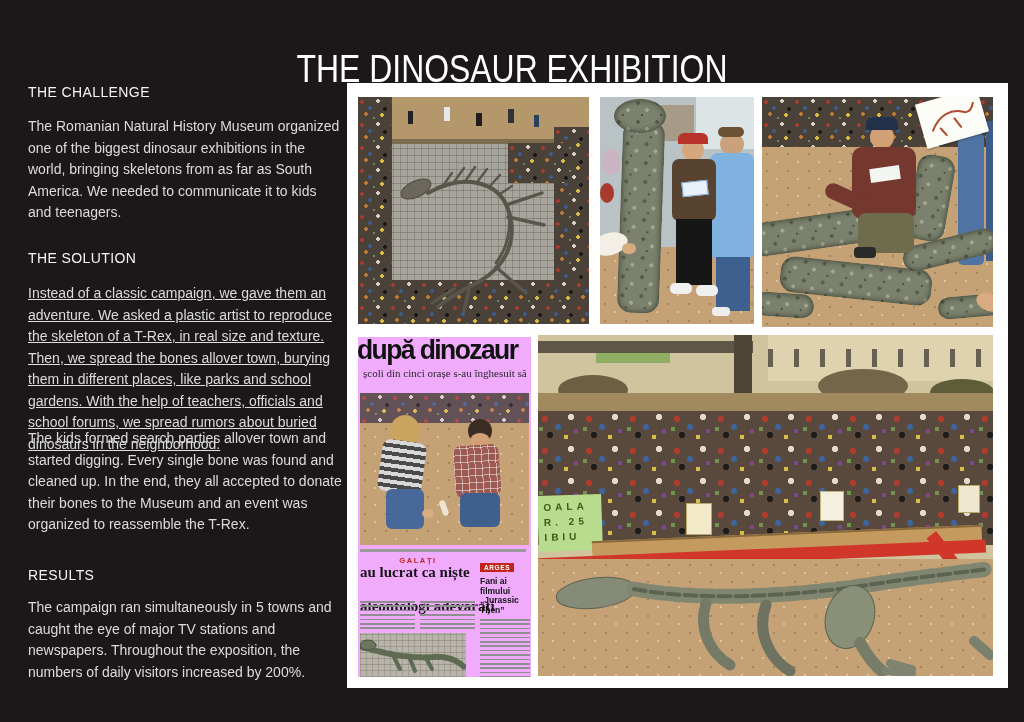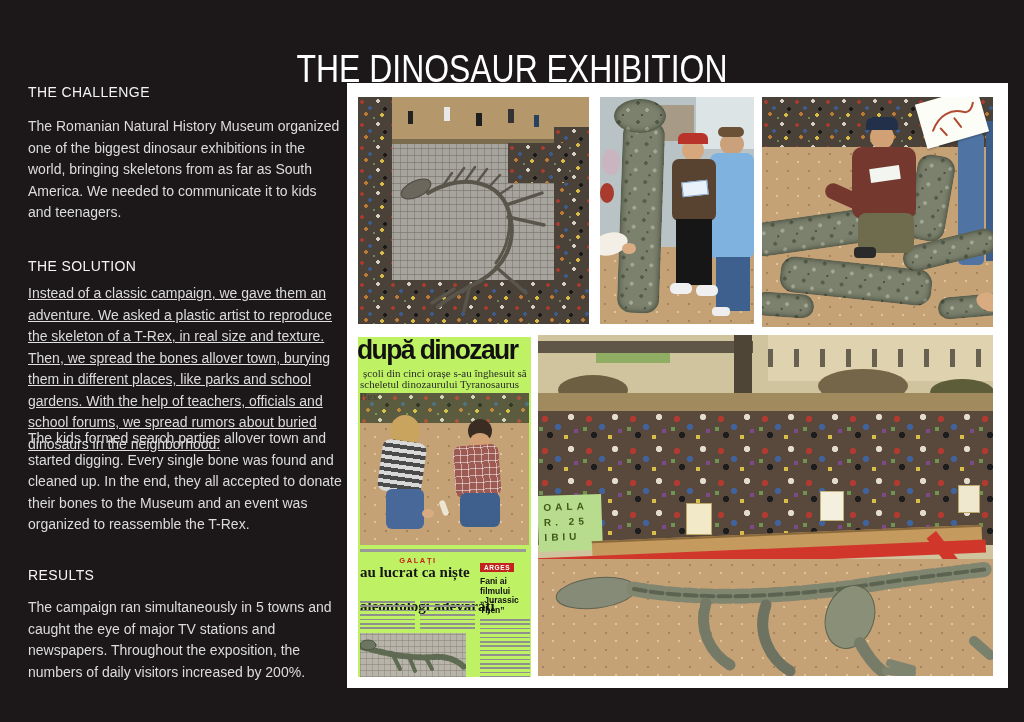--- a/index.html
+++ b/index.html
@@ -58,21 +58,21 @@
   .bone{background-color:#7b816d;border-radius:14px;
     background-image:
       radial-gradient(circle 3px at 5px 4px, #565c4a 60%,transparent 62%),
       radial-gradient(circle 3px at 14px 11px,#a3a894 60%,transparent 62%),
       radial-gradient(circle 2px at 9px 16px,#4c523e 60%,transparent 62%);
     background-size:19px 19px;
     box-shadow:inset 0 0 6px rgba(30,34,22,.8);}
   .blob{border-radius:50%;}
 
   
-  #newspaper{background:#bef264;color:#111;}
+  #newspaper{background:#f0abfc;color:#111;}
   .np-headline{font-weight:bold;font-size:27px;letter-spacing:-1.6px;line-height:27px;
     transform:scaleX(.98);transform-origin:left;white-space:nowrap;}
   .np-subhead{font-family:"Liberation Serif",serif;font-size:11px;line-height:11.5px;color:#2a2a2a;}
   .np-section{color:#c2241c;font-size:7.5px;font-weight:bold;letter-spacing:1.6px;text-align:center;}
   .np-art-head{font-family:"Liberation Serif",serif;font-weight:bold;font-size:15px;line-height:15.5px;color:#151515;}
   .sim-lines{background-image:repeating-linear-gradient(180deg,#8f8f8f 0,#8f8f8f 1.6px,transparent 1.6px,transparent 4.4px);}
   .np-tag{background:#c2241c;color:#fff;font-size:6.5px;font-weight:bold;letter-spacing:.6px;
     display:inline-block;padding:1px 4px;}
   .np-side-title{font-size:8.5px;font-weight:bold;line-height:9.5px;color:#111;}
   .caption-strip{background:#9a9a9a;height:3px;}
@@ -86,21 +86,21 @@
 
 <h1 id="poster-title">THE DINOSAUR EXHIBITION</h1>
 
 <section class="copy" style="top:84px;">
   <h2>THE CHALLENGE</h2>
 </section>
 <section class="copy" style="top:116px;">
   <p>The Romanian Natural History Museum organized one of the biggest dinosaur exhibitions in the world, bringing skeletons from as far as South America. We needed to communicate it to kids and teenagers.</p>
 </section>
 
-<section class="copy" style="top:250px;margin-top:8px;">
+<section class="copy" style="top:250px;">
   <h2>THE SOLUTION</h2>
 </section>
 <section class="copy" style="top:283px;text-decoration:underline;">
   <p>Instead of a classic campaign, we gave them an adventure. We asked a plastic artist to reproduce the skeleton of a T-Rex, in real size and texture. Then, we spread the bones allover town, burying them in different places, like parks and school gardens. With the help of teachers, officials and school forums, we spread rumors about buried dinosaurs in the neighborhood.</p>
 </section>
 <section class="copy" style="top:428px;">
   <p>The kids formed search parties allover town and started digging. Every single bone was found and cleaned up. In the end, they all accepted to donate their bones to the Museum and an event was organized to reassemble the T-Rex.</p>
 </section>
 
 <section class="copy" style="top:567px;">
@@ -191,21 +191,20 @@
     <div class="abs" style="left:62px;top:92px;width:44px;height:16px;background:#74382f;border-radius:8px;transform:rotate(24deg);"></div>
     <div class="abs" style="left:96px;top:116px;width:56px;height:40px;background:#6f6c4e;border-radius:8px;"></div>
     <div class="abs" style="left:92px;top:150px;width:22px;height:11px;background:#2a2a2a;border-radius:4px;"></div>
 
     <div class="abs blob" style="left:214px;top:196px;width:26px;height:18px;background:#d9ab80;transform:rotate(20deg);"></div>
   </figure>
 
   <figure id="newspaper" style="left:11px;top:254px;width:173px;height:340px;">
     <div class="abs np-headline" style="left:-1px;top:0px;">după dinozaur</div>
     <div class="abs np-subhead" style="left:5px;top:31px;">școli din cinci orașe s-au înghesuit să</div>
-    <div class="abs np-subhead" style="left:2px;top:42px;">scheletul dinozaurului Tyranosaurus Rex</div>
 
     <div class="abs" style="left:2px;top:56px;width:169px;height:152px;overflow:hidden;">
       <div class="abs crowd" style="left:0;top:0;width:169px;height:36px;opacity:.85;"></div>
       <div class="abs sand" style="left:0;top:30px;width:169px;height:122px;"></div>
 
       <div class="abs blob" style="left:30px;top:22px;width:30px;height:32px;background:#c8a45f;"></div>
       <div class="abs" style="left:20px;top:48px;width:44px;height:52px;border-radius:8px;background:repeating-linear-gradient(0deg,#d8d8d8 0 4px,#4a4a4a 4px 8px);transform:rotate(8deg);"></div>
       <div class="abs" style="left:26px;top:96px;width:38px;height:40px;background:#48689a;border-radius:6px;"></div>
 
       <div class="abs blob" style="left:108px;top:26px;width:24px;height:24px;background:#3a2c22;"></div>

